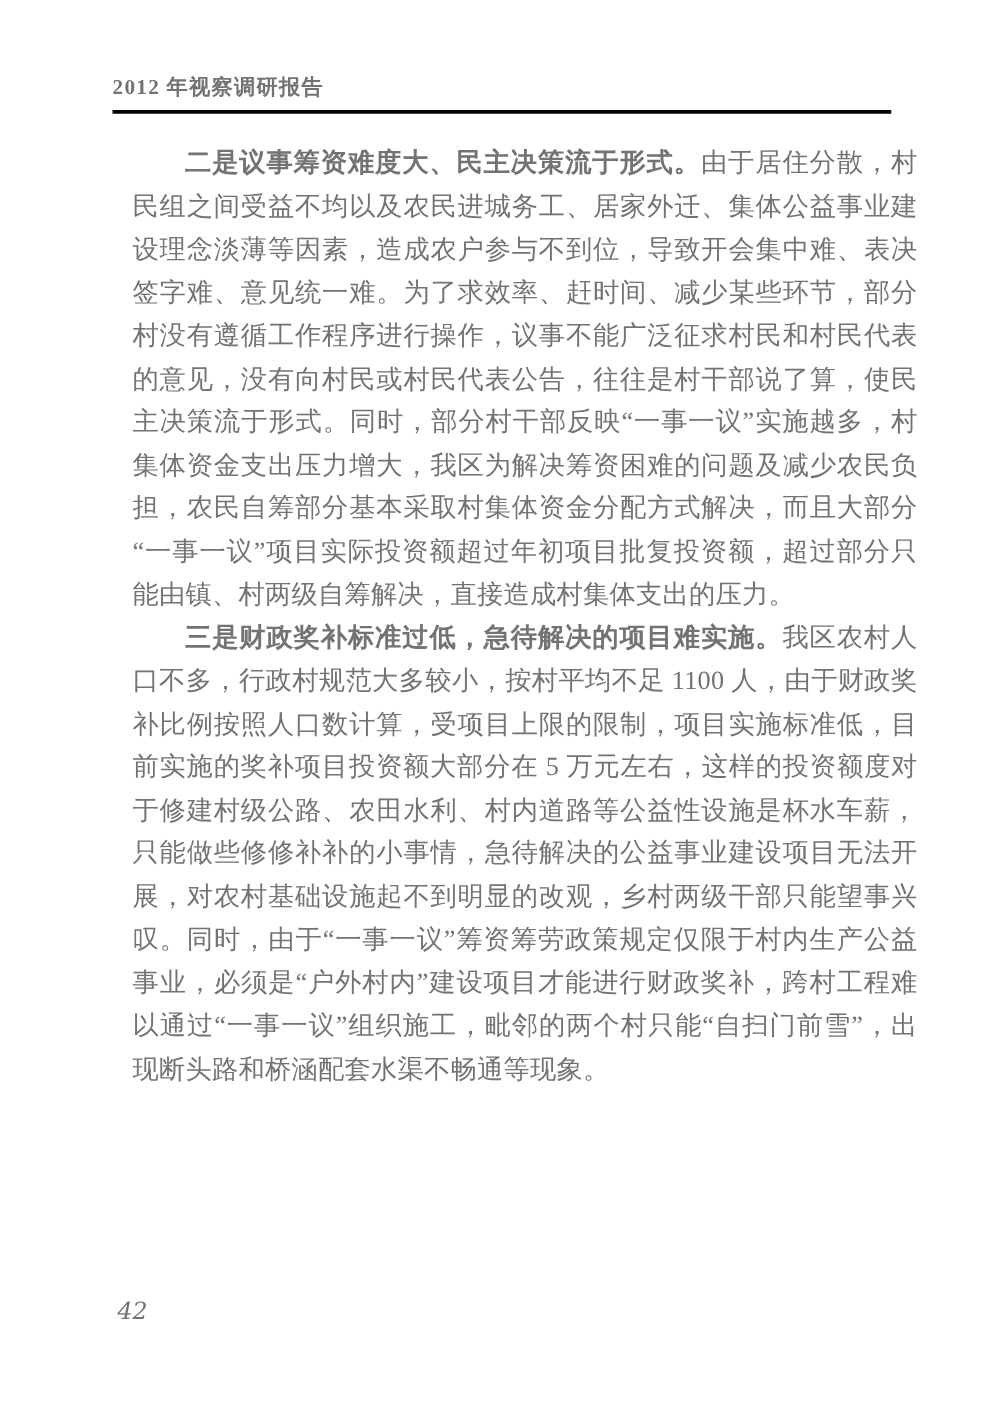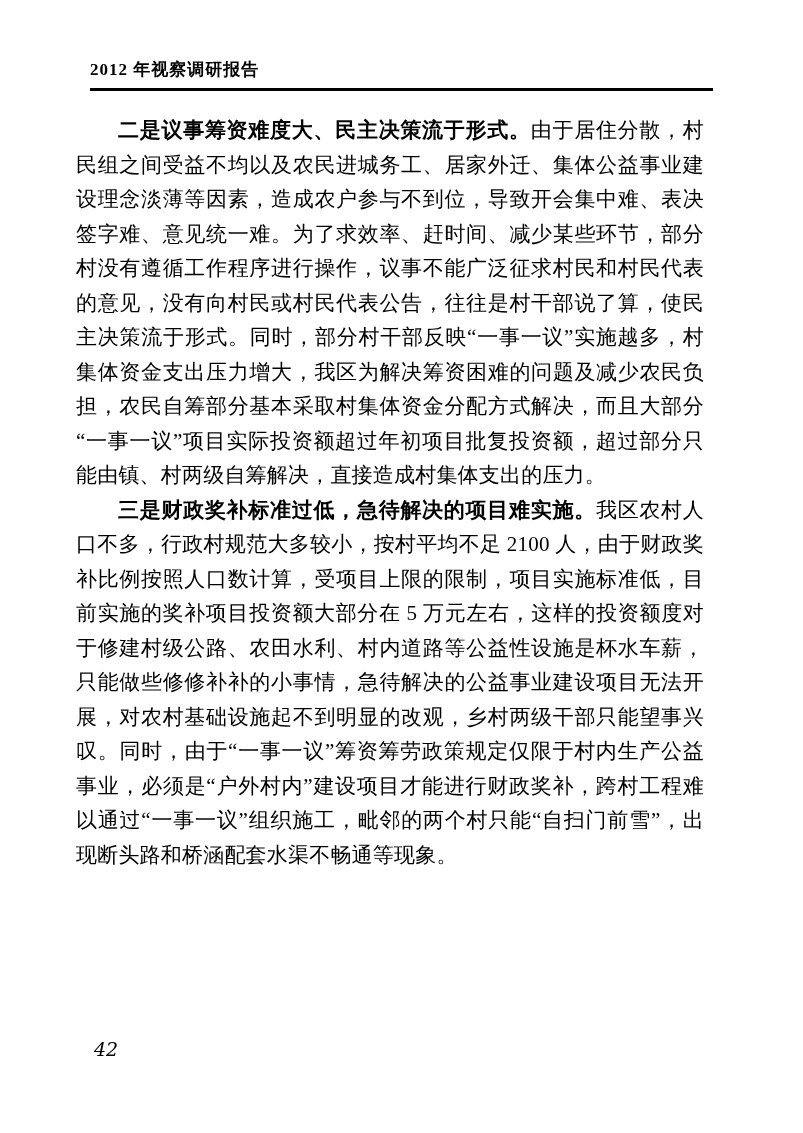--- a/index.html
+++ b/index.html
@@ -7,39 +7,39 @@
     padding: 0;
     background: #ffffff;
   }
   .sheet {
     position: relative;
     width: 803px;
     height: 1133px;
     background: #ffffff;
     overflow: hidden;
     font-family: "Liberation Serif", "DejaVu Serif", serif;
-    color: #000000;
+    color: #737373;
   }
   .header {
     position: absolute;
     left: 90px;
     top: 58px;
     width: 623px;
     border-bottom: 3px solid #000;
     padding-bottom: 7px;
   }
   .header-title {
     font-size: 17px;
     font-weight: 700;
     letter-spacing: 1px;
     font-family: "Liberation Serif", "DejaVu Serif", serif;
   }
   .content {
     position: absolute;
-    left: 76px;
+    left: 106px;
     top: 113px;
     width: 628px;
     text-align: justify;
     text-justify: inter-ideograph;
     font-size: 21px;
     line-height: 34.5px;
     letter-spacing: 0.2px;
   }
   .para {
     margin: 0;
@@ -63,19 +63,19 @@
 
 <div class="sheet">
 
   <div class="header">
     <span class="header-title">2012 年视察调研报告</span>
   </div>
 
   <div class="content">
     <p class="para"><span class="lead">二是议事筹资难度大、民主决策流于形式。</span><span>由于居住分散，村民组之间受益不均以及农民进城务工、居家外迁、集体公益事业建设理念淡薄等因素，造成农户参与不到位，导致开会集中难、表决签字难、意见统一难。为了求效率、赶时间、减少某些环节，部分村没有遵循工作程序进行操作，议事不能广泛征求村民和村民代表的意见，没有向村民或村民代表公告，往往是村干部说了算，使民主决策流于形式。同时，部分村干部反映“一事一议”实施越多，村集体资金支出压力增大，我区为解决筹资困难的问题及减少农民负担，农民自筹部分基本采取村集体资金分配方式解决，而且大部分“一事一议”项目实际投资额超过年初项目批复投资额，超过部分只能由镇、村两级自筹解决，直接造成村集体支出的压力。</span></p>
 
-    <p class="para"><span class="lead">三是财政奖补标准过低，急待解决的项目难实施。</span><span>我区农村人口不多，行政村规范大多较小，按村平均不足 2100 人，由于财政奖补比例按照人口数计算，受项目上限的限制，项目实施标准低，目前实施的奖补项目投资额大部分在 5 万元左右，这样的投资额度对于修建村级公路、农田水利、村内道路等公益性设施是杯水车薪，只能做些修修补补的小事情，急待解决的公益事业建设项目无法开展，对农村基础设施起不到明显的改观，乡村两级干部只能望事兴叹。同时，由于“一事一议”筹资筹劳政策规定仅限于村内生产公益事业，必须是“户外村内”建设项目才能进行财政奖补，跨村工程难以通过“一事一议”组织施工，毗邻的两个村只能“自扫门前雪”，出现断头路和桥涵配套水渠不畅通等现象。</span></p>
+    <p class="para"><span class="lead">三是财政奖补标准过低，急待解决的项目难实施。</span><span>我区农村人口不多，行政村规范大多较小，按村平均不足 1100 人，由于财政奖补比例按照人口数计算，受项目上限的限制，项目实施标准低，目前实施的奖补项目投资额大部分在 5 万元左右，这样的投资额度对于修建村级公路、农田水利、村内道路等公益性设施是杯水车薪，只能做些修修补补的小事情，急待解决的公益事业建设项目无法开展，对农村基础设施起不到明显的改观，乡村两级干部只能望事兴叹。同时，由于“一事一议”筹资筹劳政策规定仅限于村内生产公益事业，必须是“户外村内”建设项目才能进行财政奖补，跨村工程难以通过“一事一议”组织施工，毗邻的两个村只能“自扫门前雪”，出现断头路和桥涵配套水渠不畅通等现象。</span></p>
 
   </div>
 
   <div class="page-number">42</div>
 
 </div>
 
 </body></html>

